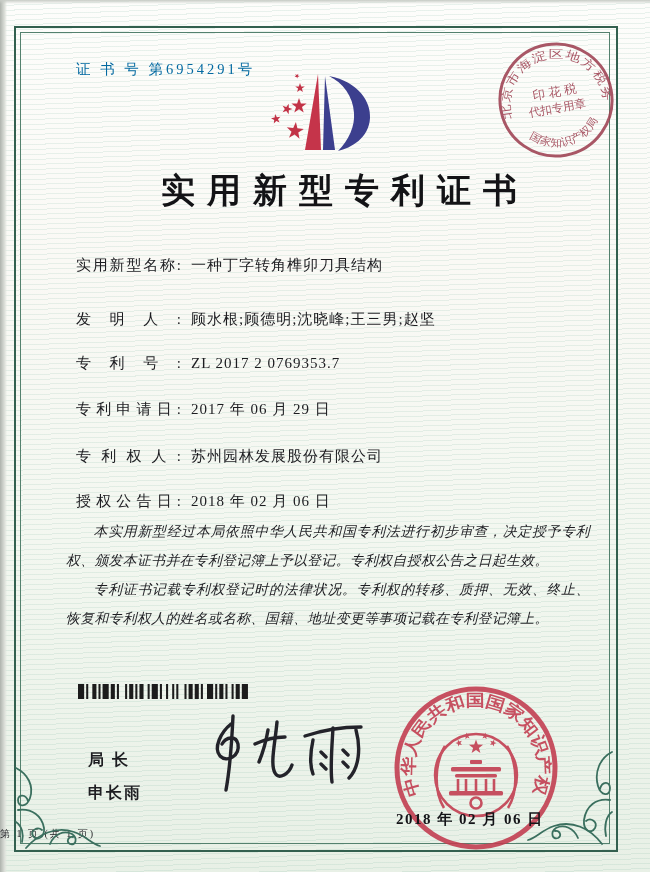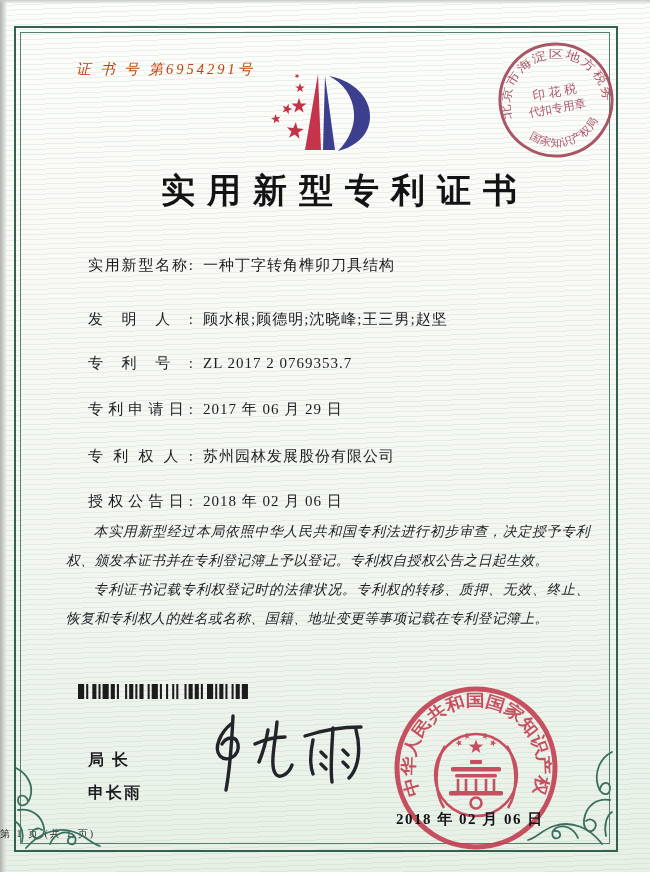--- a/index.html
+++ b/index.html
@@ -13,28 +13,28 @@
   .guilloche{position:absolute;inset:0;
     background:repeating-linear-gradient(178deg, rgba(120,180,158,0.16) 0 1px, rgba(255,255,255,0) 1px 5px);}
   .photo-edge-left{position:absolute;left:0;top:0;width:7px;height:100%;
     background:linear-gradient(90deg,#aeb3ad,#dfe2dc 70%,rgba(255,255,255,0));}
   .photo-edge-top{position:absolute;left:0;top:0;width:100%;height:4px;
     background:linear-gradient(180deg,#c8ccc6,rgba(255,255,255,0));}
   .frame-outer{position:absolute;left:14px;top:26px;width:600px;height:822px;
     border:2px solid #33604f;}
   .frame-inner{position:absolute;left:20px;top:32px;width:588px;height:810px;
     border:1px solid #54816e;}
-  .cert-no{position:absolute;left:76px;top:60px;font-size:14.5px;letter-spacing:3px;color:#c2410c;font-style:italic;}
+  .cert-no{position:absolute;left:76px;top:60px;font-size:14.5px;letter-spacing:3px;color:#0369a1;}
   .logo{position:absolute;left:243px;top:46px;width:178px;height:122px;}
   .tax-stamp{position:absolute;left:490px;top:34px;width:132px;height:132px;
     transform:rotate(-10deg);opacity:.88;}
   .tax-stamp text{fill:#9e4152;font-family:"Liberation Sans","DejaVu Sans",sans-serif;}
   .cert-title{position:absolute;left:0;right:0;top:168px;text-align:center;
     font-size:34px;font-weight:700;letter-spacing:12px;text-indent:12px;color:#131316;margin-left:28px;}
-  .field{position:absolute;left:88px;right:50px;font-size:15px;color:#1c1c20;white-space:nowrap;}
+  .field{position:absolute;left:76px;right:50px;font-size:15px;color:#1c1c20;white-space:nowrap;}
   .flabel{display:inline-block;width:7em;text-align:justify;text-align-last:justify;
     -moz-text-align-last:justify;text-justify:inter-character;}
   .fvalue{margin-left:10px;letter-spacing:1px;}
   .f1{top:256px}.f2{top:310px}.f3{top:354px}.f4{top:400px}.f5{top:447px}.f6{top:492px}
   .body-text{position:absolute;left:66px;top:517px;width:524px;font-size:13.8px;
     line-height:29px;color:#1d1d22;text-align:justify;font-style:italic;letter-spacing:.4px;}
   .body-text p{margin:0;text-indent:2em;}
   .barcode{position:absolute;left:78px;top:684px;width:172px;height:15px;}
   .director-label{position:absolute;left:88px;top:750px;font-size:16px;font-weight:600;
     letter-spacing:8px;color:#1e1e22;font-family:"Liberation Sans","DejaVu Sans",sans-serif;}

